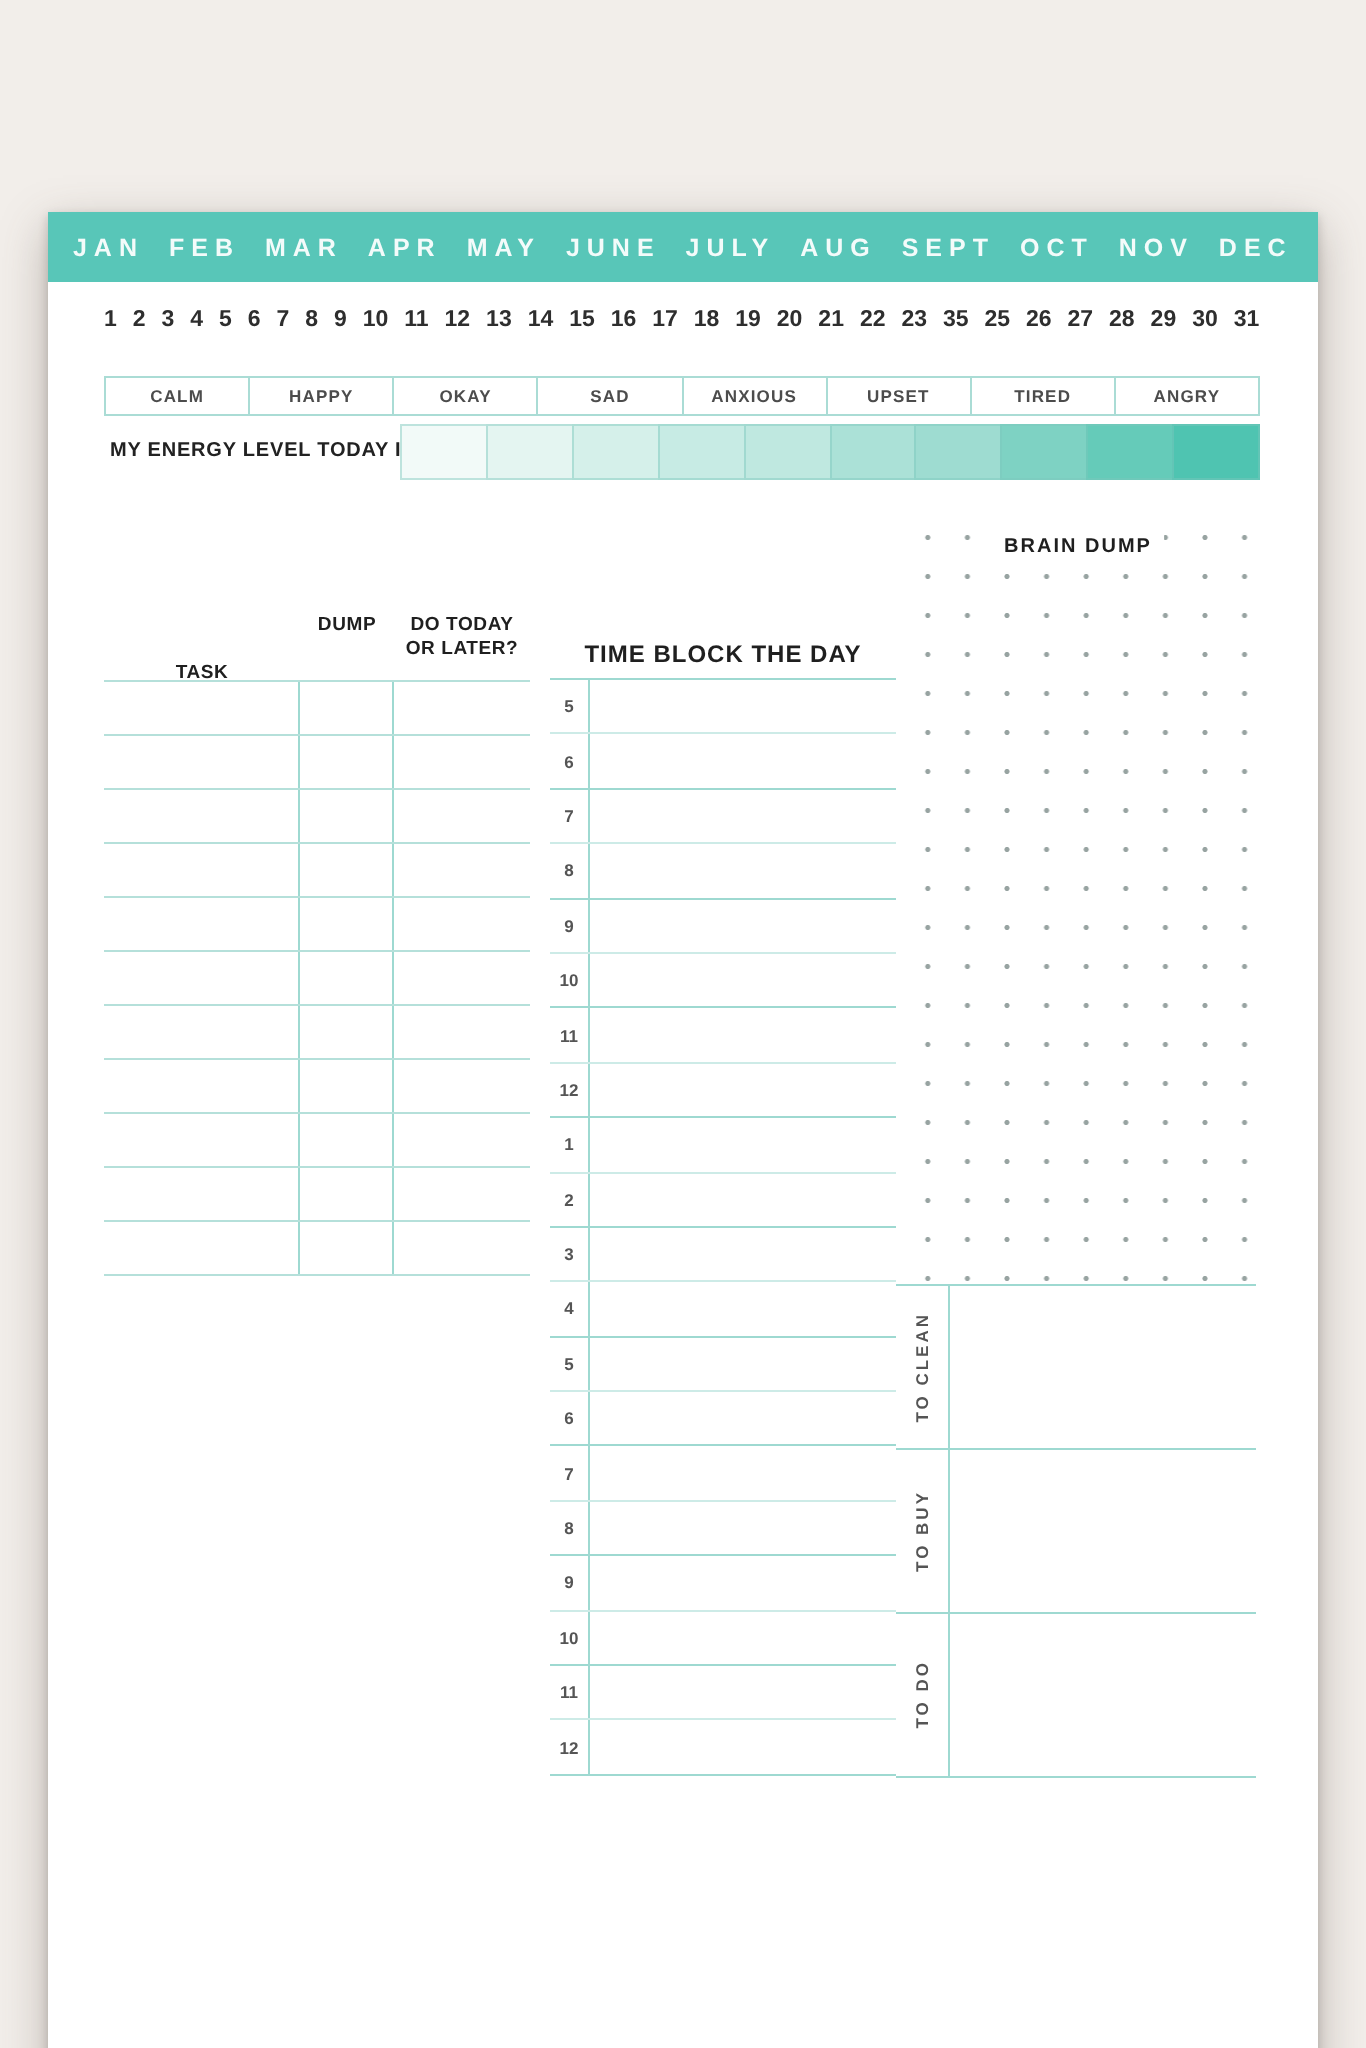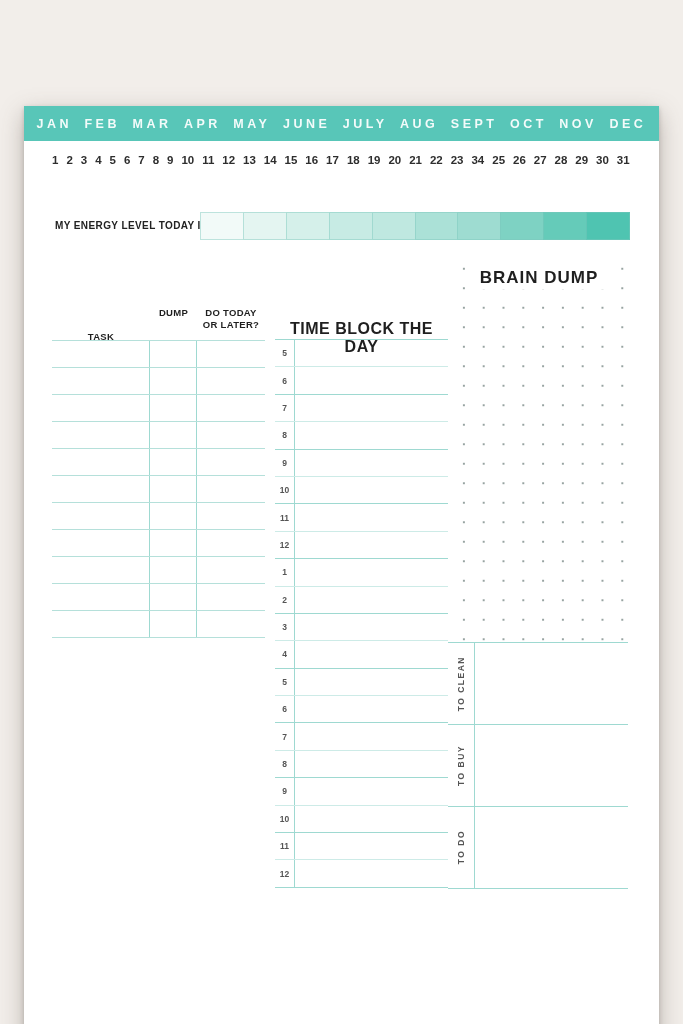--- a/index.html
+++ b/index.html
@@ -67,21 +67,21 @@
   }
   
   .brain-dump{
     position:absolute;left:426px;top:146px;width:178px;height:390px;
     background-image:radial-gradient(circle,#97a3a1 1.1px, rgba(0,0,0,0) 1.45px);
     background-size:19.8px 19.5px;background-position:4px 7px;cursor:text;
   }
   .bd-title{
     position:absolute;top:15px;left:50%;transform:translateX(-50%);
     background:#fff;padding:1px 6px;white-space:nowrap;
-    font-size:17px;font-weight:bold;letter-spacing:1px;color:#1f1f1f;
+    font-size:10px;font-weight:bold;letter-spacing:1px;color:#1f1f1f;
   }
   
   .task-headers{
     position:absolute;left:28px;top:201px;width:213px;display:flex;
     font-size:9.5px;font-weight:bold;color:#1f1f1f;letter-spacing:.3px;text-align:center;
   }
   .th1{width:98px;margin-top:24px;} .th2{width:47px;} .th3{width:68px;line-height:1.25;}
   .task-table{
     position:absolute;left:28px;top:234px;width:213px;height:297px;
     border-top:1px solid #b5e0da;box-sizing:border-box;
@@ -96,21 +96,21 @@
     position:absolute;left:28px;top:534px;width:213px;height:248px;
     background:#dff0ee;cursor:text;
   }
   .pc-title{
     text-align:center;margin-top:15px;font-size:11px;font-weight:bold;
     letter-spacing:.8px;color:#222;
   }
   
   .tb-title{
     position:absolute;left:251px;top:214px;width:173px;text-align:center;
-    font-size:16px;font-weight:bold;letter-spacing:.5px;color:#1f1f1f;
+    font-size:12px;font-weight:bold;letter-spacing:.5px;color:#1f1f1f;
   }
   .time-block{
     position:absolute;left:251px;top:233px;width:173px;height:549px;
     border-top:1px solid #9ed9d1;box-sizing:border-box;
   }
   .trow{display:flex;height:27.4px;box-sizing:border-box;}
   .trow.light{border-bottom:1px solid #cdebe7;}
   .trow.strong{border-bottom:1px solid #9ed9d1;}
   .trow .hr-label{
     width:20px;border-right:1px solid #9ed9d1;box-sizing:border-box;
@@ -171,30 +171,40 @@
       <span class="date-num">14</span>
       <span class="date-num">15</span>
       <span class="date-num">16</span>
       <span class="date-num">17</span>
       <span class="date-num">18</span>
       <span class="date-num">19</span>
       <span class="date-num">20</span>
       <span class="date-num">21</span>
       <span class="date-num">22</span>
       <span class="date-num">23</span>
-      <span class="date-num">34</span>
+      <span class="date-num">35</span>
       <span class="date-num">25</span>
       <span class="date-num">26</span>
       <span class="date-num">27</span>
       <span class="date-num">28</span>
       <span class="date-num">29</span>
       <span class="date-num">30</span>
       <span class="date-num">31</span>
     </div>
 
+  <div class="mood-row" id="moodRow">
+      <div class="mood-cell">CALM</div>
+      <div class="mood-cell">HAPPY</div>
+      <div class="mood-cell">OKAY</div>
+      <div class="mood-cell">SAD</div>
+      <div class="mood-cell">ANXIOUS</div>
+      <div class="mood-cell">UPSET</div>
+      <div class="mood-cell">TIRED</div>
+      <div class="mood-cell">ANGRY</div>
+    </div>
 
   <div class="energy-label">MY ENERGY LEVEL TODAY IS:</div>
   <div class="energy-bar" id="energyBar">
       <div class="energy-cell" style="background: rgb(242, 250, 248);"></div>
       <div class="energy-cell" style="background: rgb(228, 245, 241);"></div>
       <div class="energy-cell" style="background: rgb(213, 240, 234);"></div>
       <div class="energy-cell" style="background: rgb(199, 235, 228);"></div>
       <div class="energy-cell" style="background: rgb(191, 232, 224);"></div>
       <div class="energy-cell" style="background: rgb(171, 225, 215);"></div>
       <div class="energy-cell" style="background: rgb(158, 220, 209);"></div>

